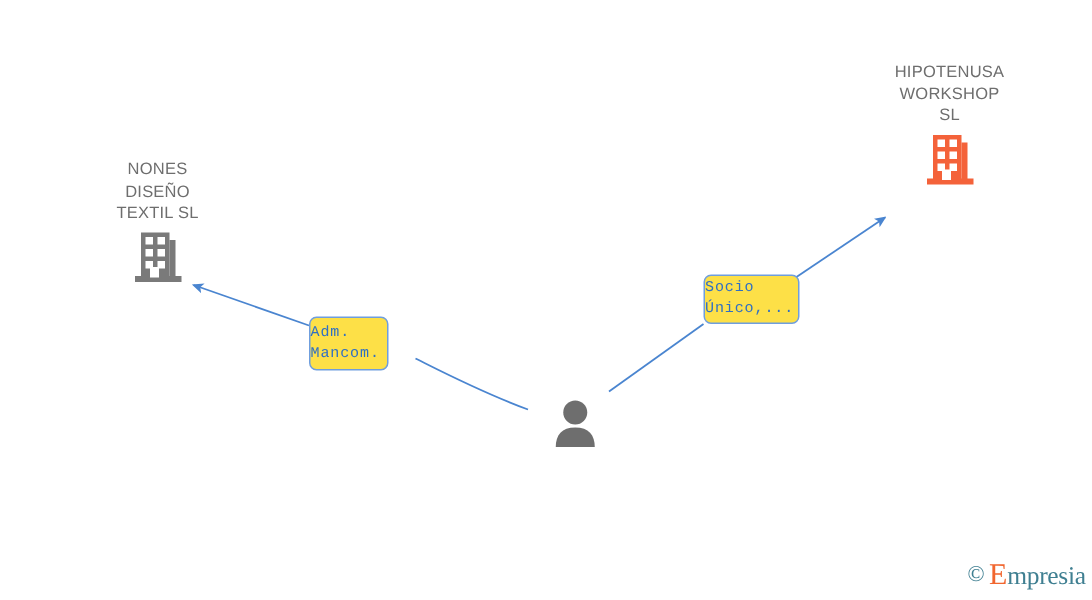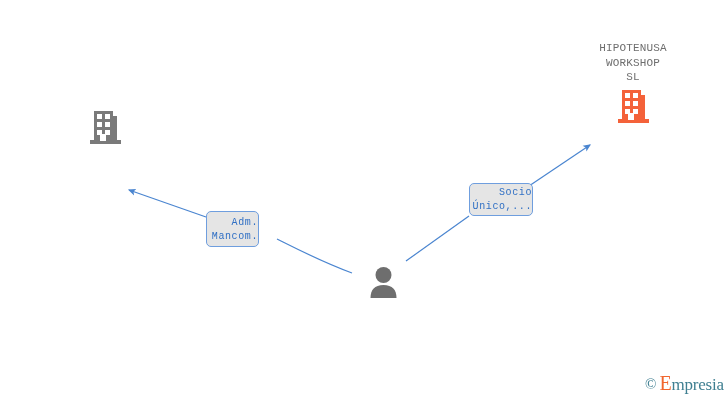--- a/index.html
+++ b/index.html
@@ -35,21 +35,21 @@
   .node {
     position: absolute;
     text-align: center;
   }
   .node-label {
     color: #6e6e6e;
     font-size: 11px;
     line-height: 14.5px;
     letter-spacing: 0.15px;
     white-space: pre-line;
-    font-family: Liberation Mono, monospace;
+    font-family: Liberation Sans, sans-serif;
   }
 
   
   .company {
     width: 150px;
   }
   .company .icon-wrap {
     height: 38px;
     margin-top: 4px;
     display: flex;
@@ -80,26 +80,26 @@
   #node-person .node-label {
     margin-top: 6px;
   }
 
   
   .edge-label {
     position: absolute;
     box-sizing: border-box;
     border: 1px solid #6f9ede;
     border-radius: 5px;
-    background: #e5e5e5;
+    background: #fde047;
     color: #2f6fc4;
     font-family: "Liberation Mono", monospace;
     font-size: 10px;
     line-height: 14px;
-    text-align: right;
+    text-align: left;
     letter-spacing: 0.6px;
     padding-top: 4px;
     white-space: pre-line;
   }
   #label-adm {
     left: 206px;
     top: 211px;
     width: 53px;
     height: 36px;
   }
@@ -153,20 +153,23 @@
     <path d="M 352 273 C 322 262 297 249 277 239" fill="none" stroke="#4a85d0" stroke-width="1.2"></path>
 
     <path d="M 206 217 L 129 190" fill="none" stroke="#4a85d0" stroke-width="1.2" marker-end="url(#arrow)"></path>
 
     <path d="M 406 261 L 469 216" fill="none" stroke="#4a85d0" stroke-width="1.2"></path>
 
     <path d="M 529 186 L 590 145" fill="none" stroke="#4a85d0" stroke-width="1.2" marker-end="url(#arrow)"></path>
   </svg>
 
   <div class="node company" id="node-nones">
+    <div class="node-label">NONES
+DISEÑO
+TEXTIL SL</div>
     <div class="icon-wrap">
       <svg width="33" height="35" viewBox="0 0 33 35">
         <rect x="5" y="1" width="19" height="30" fill="#7a7a7a"></rect>
         <rect x="24" y="6" width="4" height="25" fill="#7a7a7a"></rect>
         <rect x="1" y="30" width="31" height="4" fill="#7a7a7a"></rect>
         <rect x="8" y="4" width="5" height="5" fill="#ffffff"></rect>
         <rect x="16" y="4" width="5" height="5" fill="#ffffff"></rect>
         <rect x="8" y="12" width="5" height="5" fill="#ffffff"></rect>
         <rect x="16" y="12" width="5" height="5" fill="#ffffff"></rect>
         <rect x="8" y="20" width="5" height="5" fill="#ffffff"></rect>

